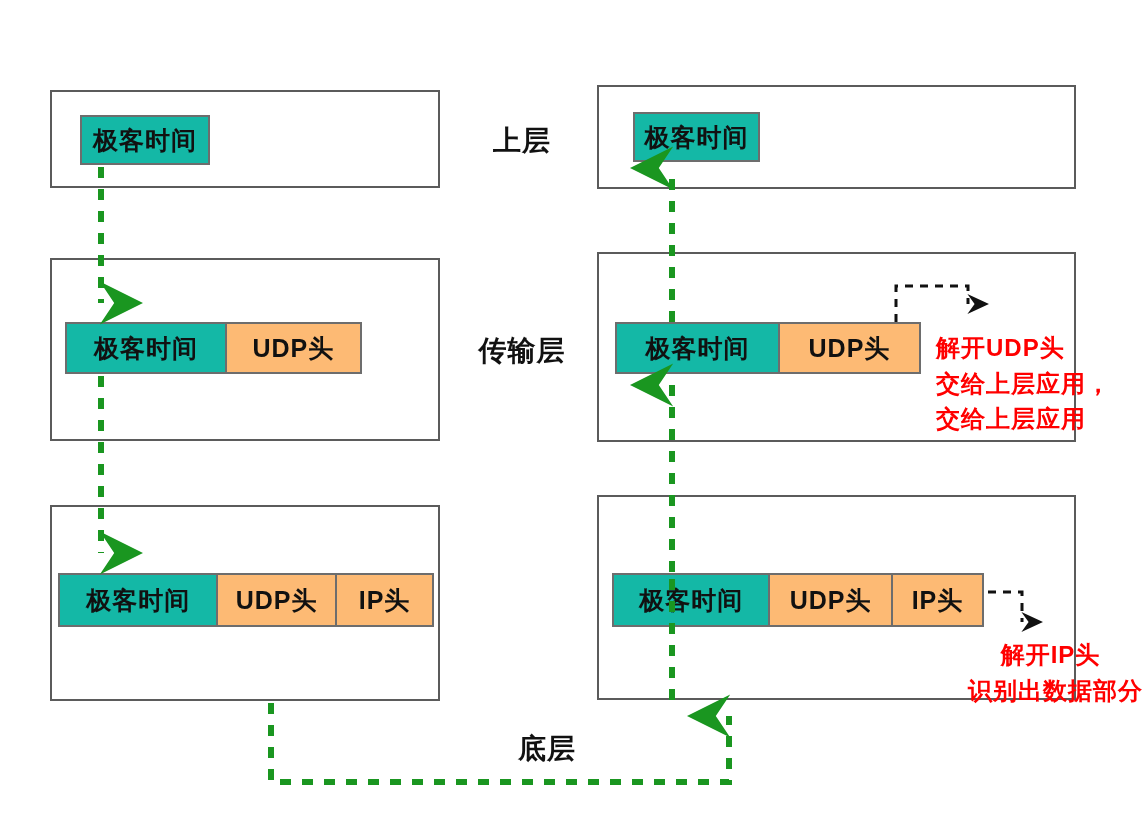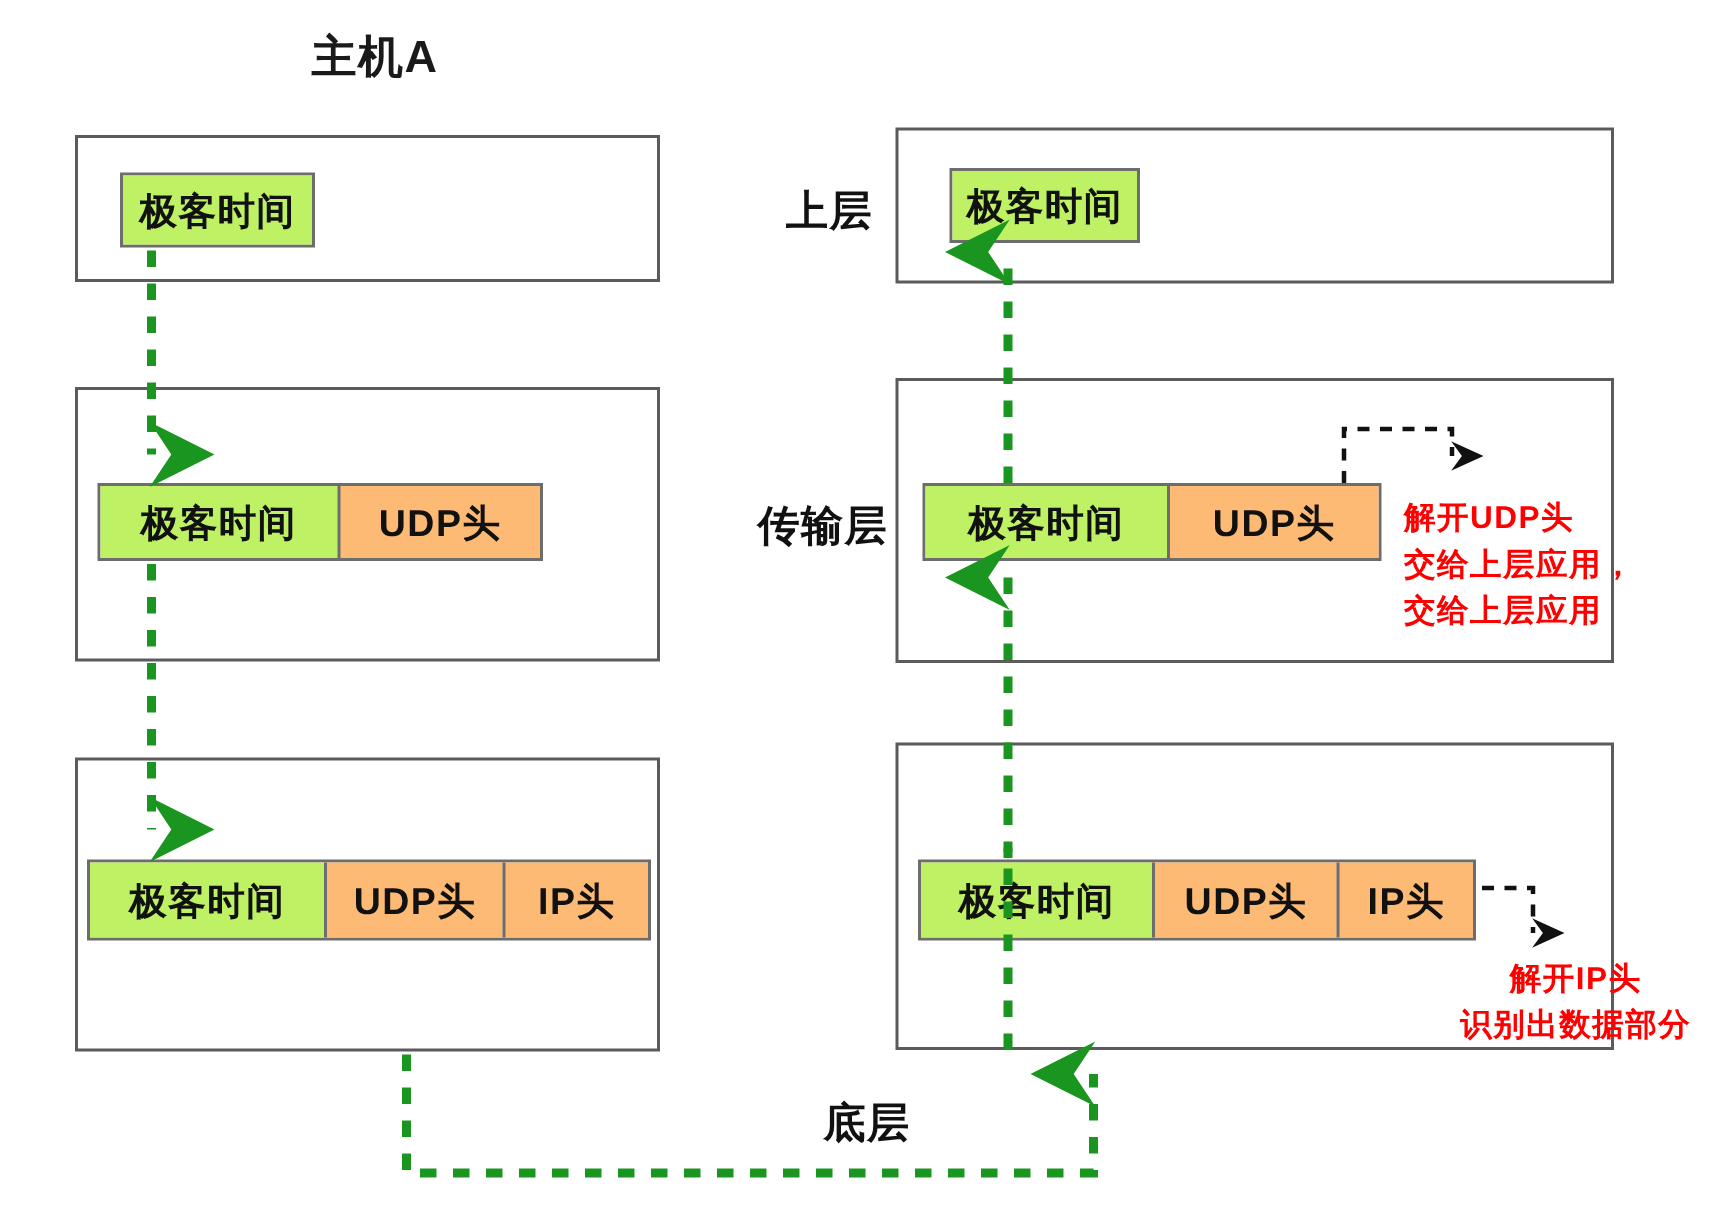--- a/index.html
+++ b/index.html
@@ -38,21 +38,21 @@
     box-sizing: border-box;
   }
 
   
   .layer-name {
     position: absolute;
     font-size: 28px;
     font-weight: 700;
     color: #111111;
     white-space: nowrap;
-    text-align: right;
+    text-align: center;
     letter-spacing: 1px;
   }
 
   
   .packet {
     position: absolute;
     display: flex;
     box-sizing: border-box;
     border: 2px solid #6d6d6d;
   }
@@ -61,33 +61,33 @@
     display: flex;
     align-items: center;
     justify-content: center;
     font-size: 25px;
     font-weight: 600;
     color: #111111;
     letter-spacing: 1px;
     white-space: nowrap;
   }
   .cell.data {
-    background: #bef264;
+    background: #14b8a6;
   }
   .cell.hdr {
     background: #fdba74;
     border-left: 2px solid #6d6d6d;
     color: #111111;
   }
 
   
   .note {
     position: absolute;
     color: #ff0000;
-    font-size: 21px;
+    font-size: 24px;
     font-weight: 600;
     line-height: 1.48;
     white-space: nowrap;
     letter-spacing: 1px;
   }
   .note.center { text-align: center; }
 
   
   #arrows {
     position: absolute;
@@ -96,21 +96,20 @@
     width: 1142px;
     height: 814px;
     pointer-events: none;
   }
 </style>
 </head>
 <body>
 
 <div id="stage">
 
-  <div class="host-title" style="left:150px; top:18px; width:200px;">主机A</div>
 
   <div class="layer-box" style="left:50px; top:90px; width:390px; height:98px;"></div>
   <div class="layer-box" style="left:50px; top:258px; width:390px; height:183px;"></div>
   <div class="layer-box" style="left:50px; top:505px; width:390px; height:196px;"></div>
 
   <div class="layer-box" style="left:597px; top:85px; width:479px; height:104px;"></div>
   <div class="layer-box" style="left:597px; top:252px; width:479px; height:190px;"></div>
   <div class="layer-box" style="left:597px; top:495px; width:479px; height:205px;"></div>
 
   <div class="layer-name" style="left:462px; top:122px; width:120px;">上层</div>

